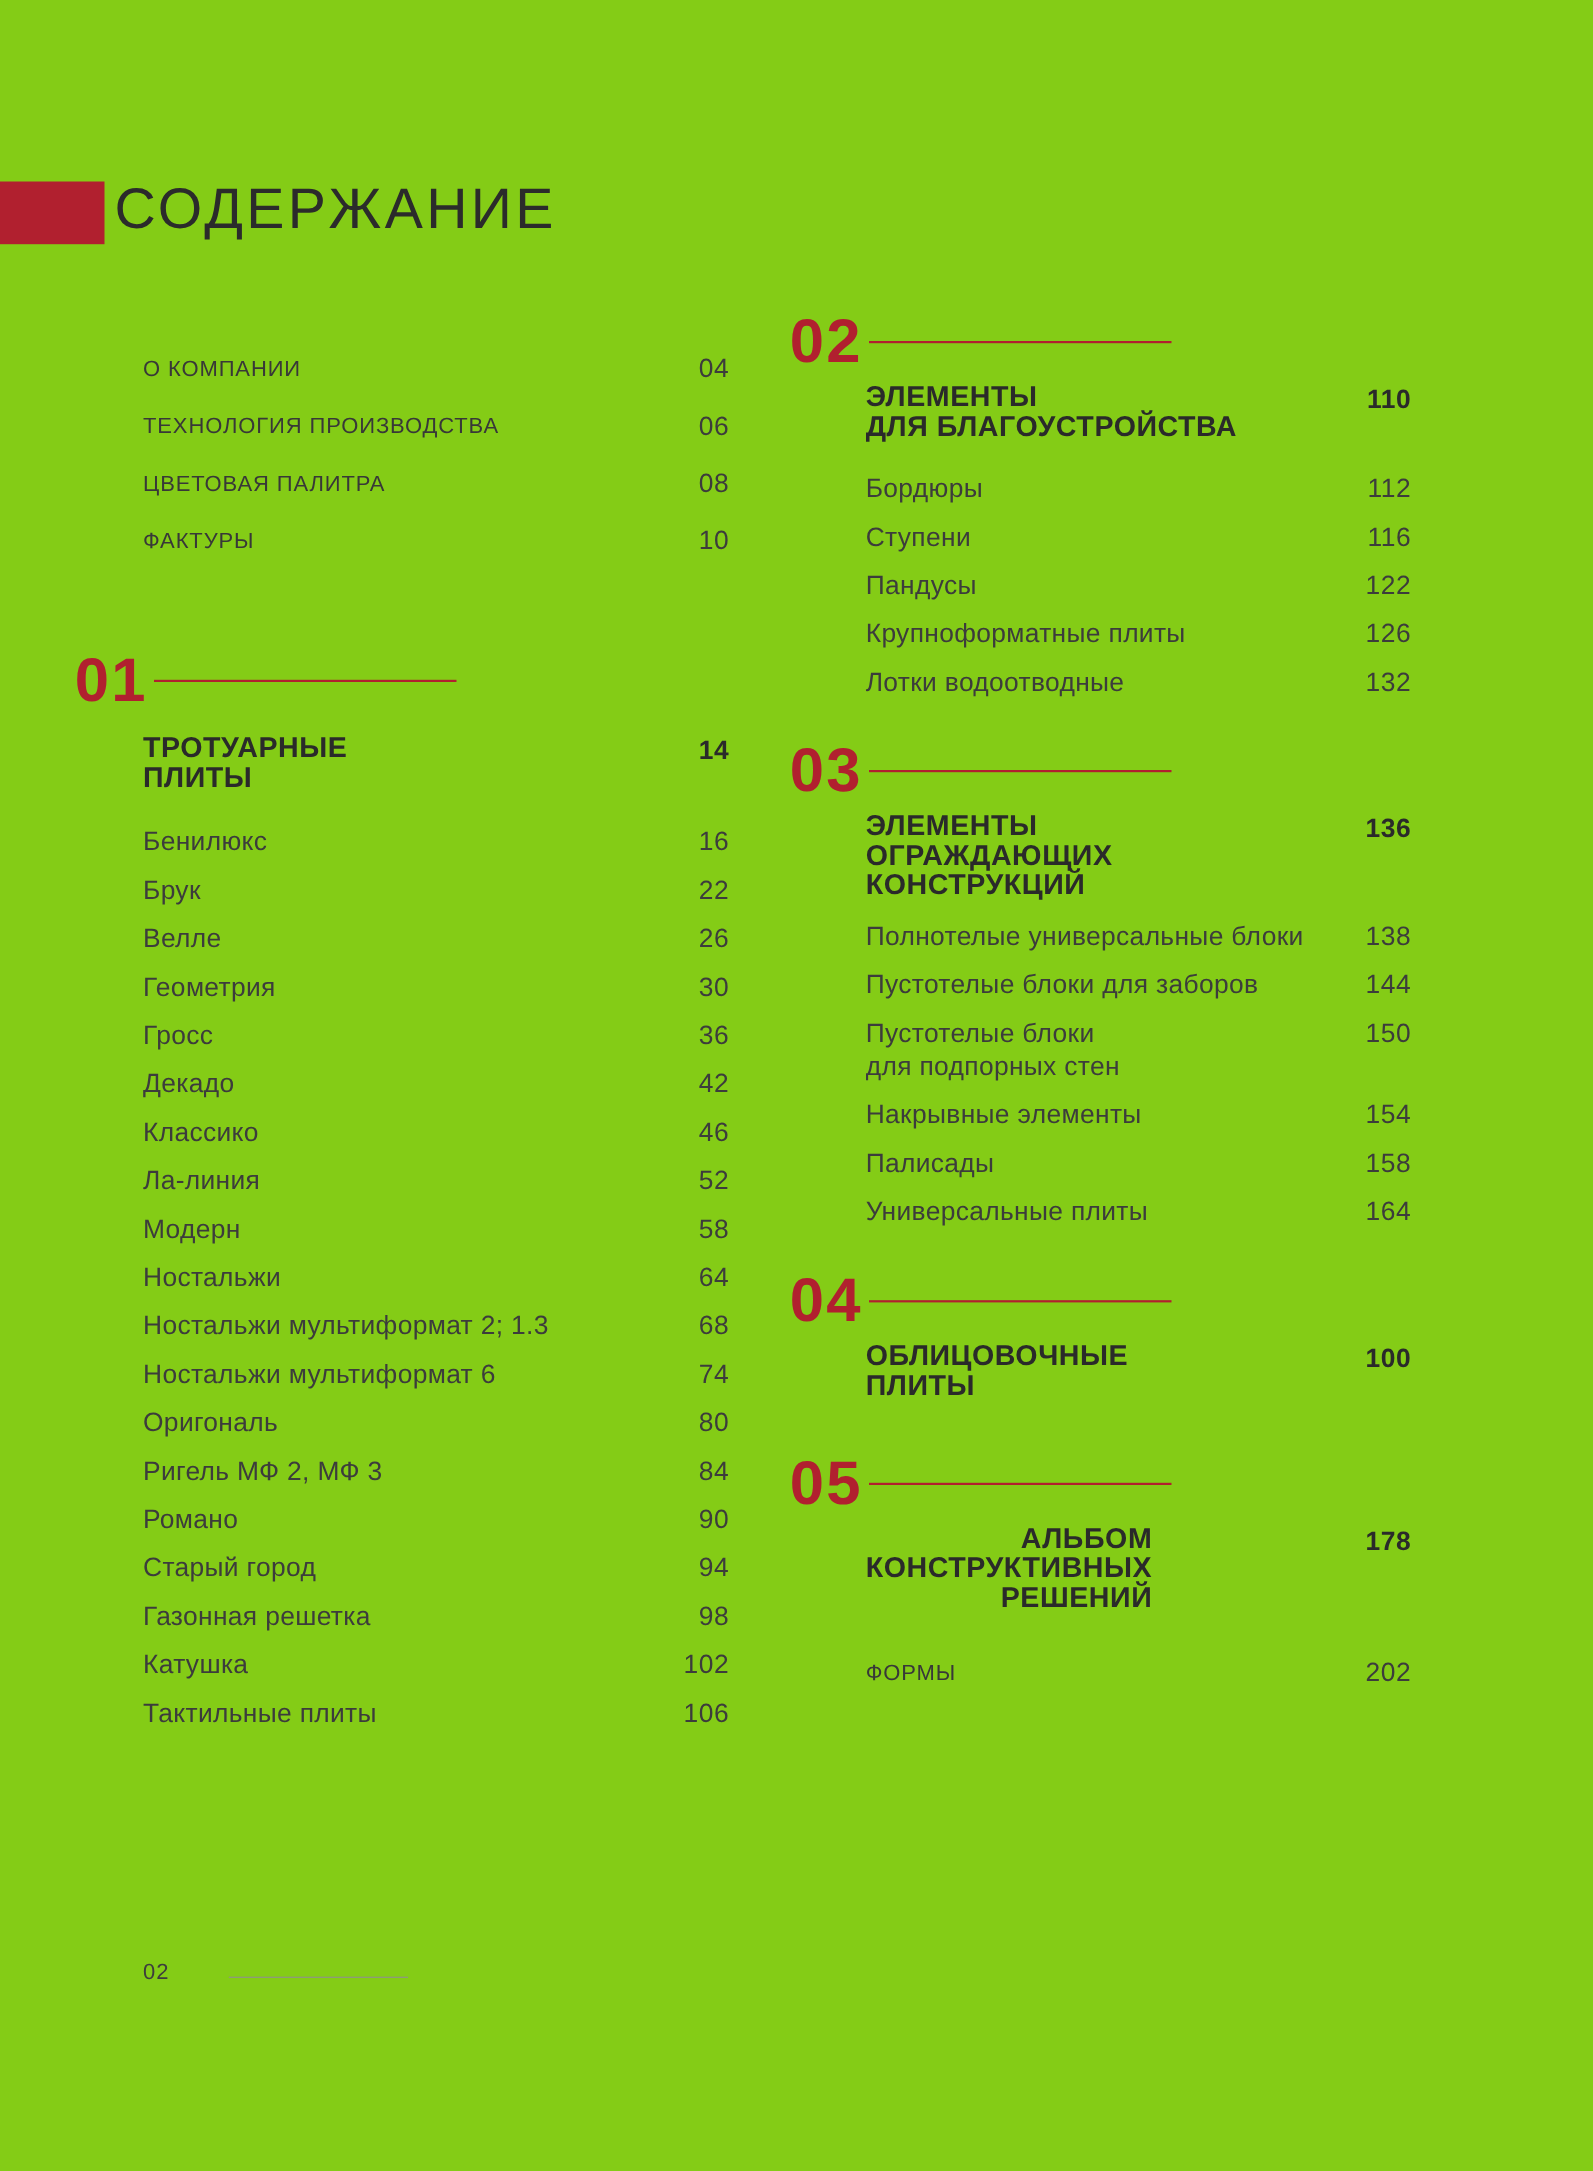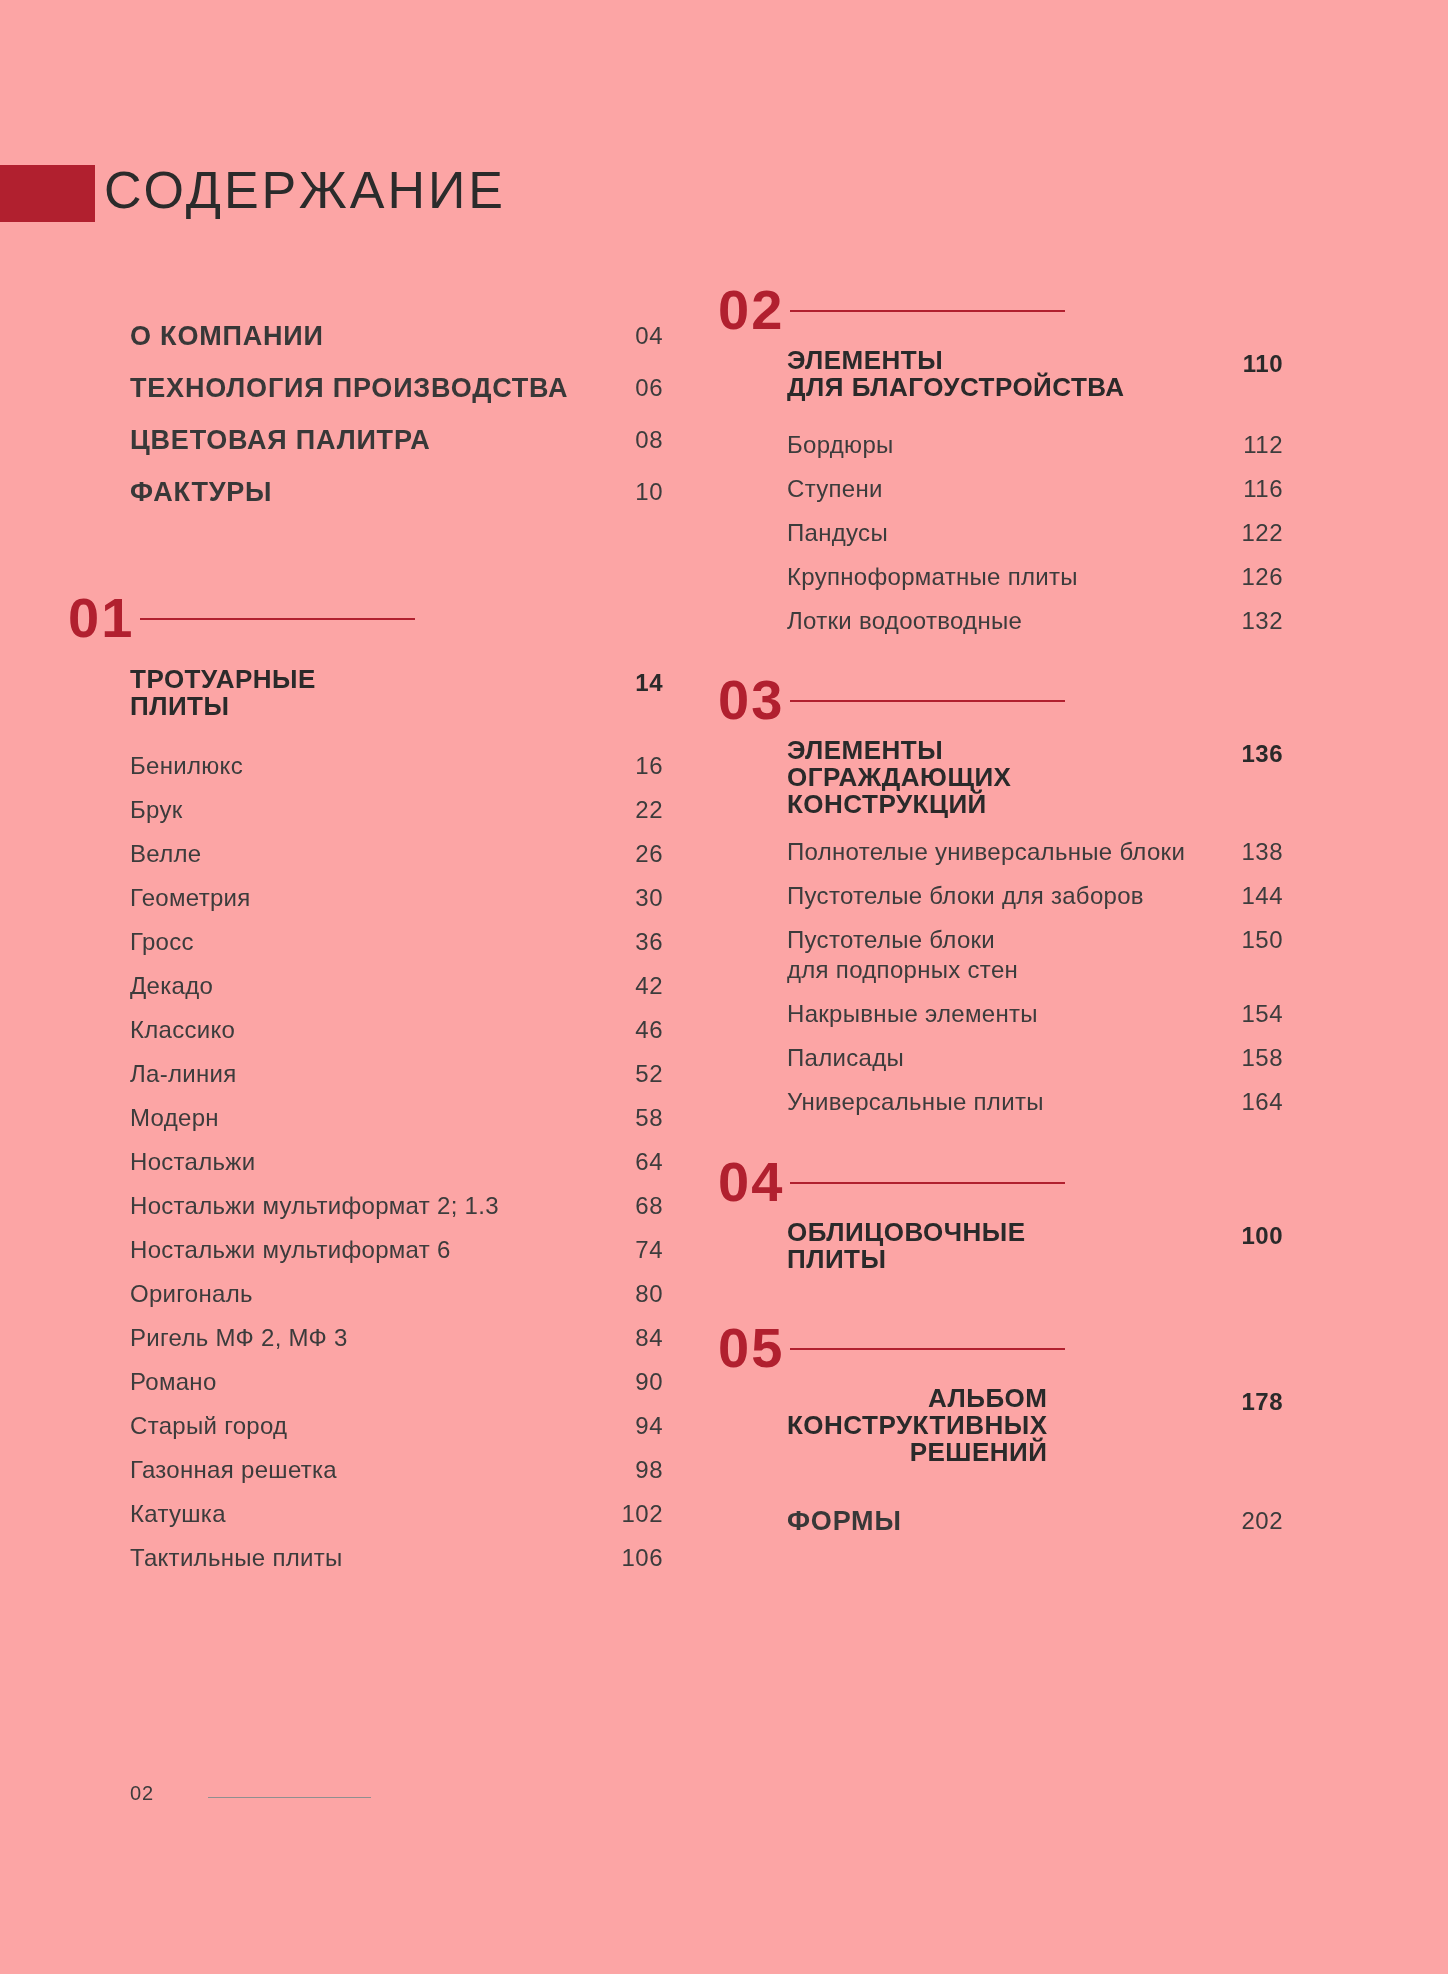--- a/index.html
+++ b/index.html
@@ -1,19 +1,19 @@
 <!DOCTYPE html>
 <html style="--accent: #B1202F;"><head>
 <meta charset="utf-8">
 <style>
   :root { --accent:#B1202F; --ink:#2b2b2b; --ink-soft:#3c3c3c; }
   * { box-sizing:border-box; }
   html,body { margin:0; padding:0; background:#ffffff; }
   .page {
-    position:relative; width:1448px; height:1974px; background:#fca5a5;
+    position:relative; width:1448px; height:1974px; background:#84cc16;
     font-family:"Liberation Sans","DejaVu Sans",sans-serif; color:var(--ink);
     overflow:hidden;
   }
   
   .accent-block { position:absolute; left:0; top:165px; width:95px; height:57px; background:var(--accent); }
   .page-title {
     position:absolute; left:104px; top:157px; margin:0;
     font-size:52px; line-height:66px; font-weight:400; letter-spacing:3px; color:var(--ink);
   }
   
@@ -24,21 +24,21 @@
   ul { list-style:none; margin:0; padding:0; }
   .toc-row {
     display:flex; justify-content:space-between; align-items:flex-start;
     min-height:44px; padding:7px 0;
   }
   .row-label { font-size:24px; line-height:30px; color:var(--ink-soft); letter-spacing:.3px; white-space:pre-line; }
   .row-page  { font-size:24px; line-height:30px; color:var(--ink-soft); letter-spacing:.5px; margin-left:12px; }
   
   .intro-list { padding-left:62px; }
   .intro-list .toc-row { min-height:52px; padding:11px 0; }
-  .intro-list .row-label, .extra-list .row-label { font-size:27px; text-transform:uppercase; letter-spacing:.8px; color:#383838;font-weight:bold; }
+  .intro-list .row-label, .extra-list .row-label { font-size:20px; text-transform:uppercase; letter-spacing:.8px; color:#383838; }
   
   .toc-section .sec-head { display:flex; align-items:center; height:56px; }
   .sec-num { font-size:56px; line-height:56px; font-weight:700; letter-spacing:2px; color:var(--accent); }
   .sec-line { flex:0 0 275px; height:2px; background:var(--accent); margin-left:6px; margin-top:2px; }
   .sec-body { padding-left:62px; }
   .col-right .sec-body { padding-left:69px; }
   .sec-title-row { display:flex; justify-content:space-between; align-items:flex-start; }
   .col-left  .sec-title-row { margin-top:20px; }
   .col-right .sec-title-row { margin-top:9px; }
   .sec-title { margin:0; font-size:26px; line-height:27px; font-weight:700; letter-spacing:.5px; color:#2a2a2a; white-space:pre-line; }

